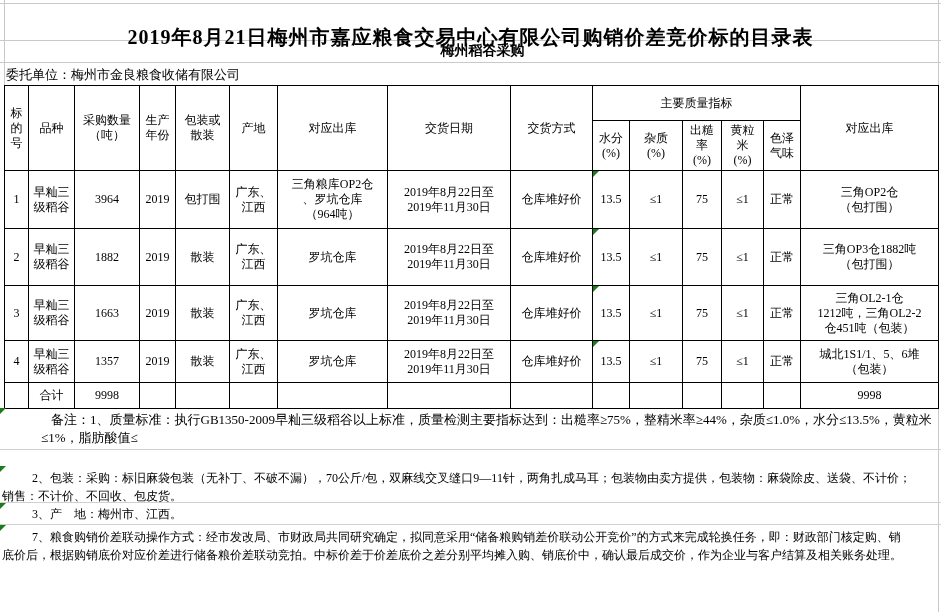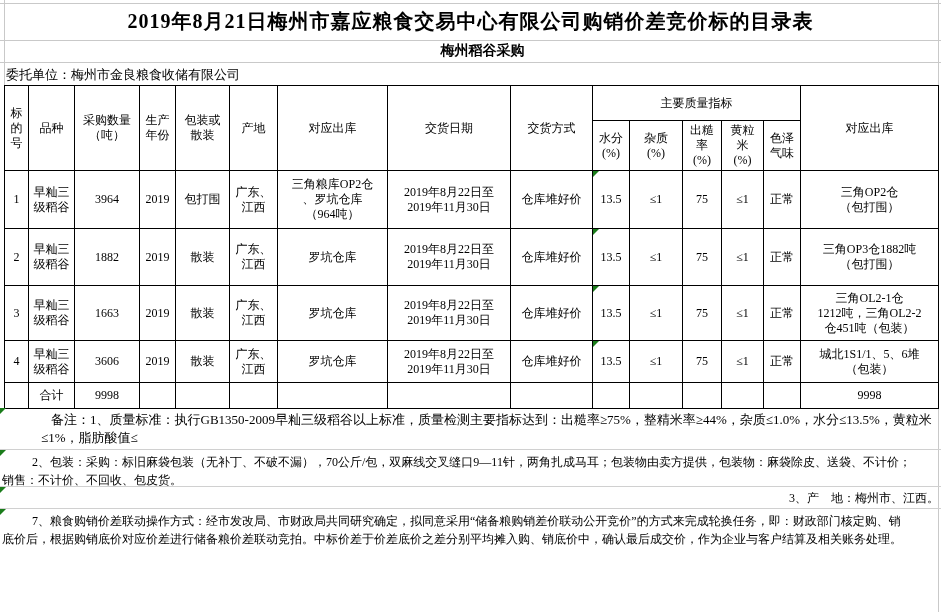--- a/index.html
+++ b/index.html
@@ -8,21 +8,21 @@
     background:#ffffff;color:#000;
     font-family:"Liberation Serif","DejaVu Serif",serif;
   }
   .gl{position:absolute;background:#c9c9c9;}
   .gl-top{left:0;top:3px;width:941px;height:1px;}
   .gl-under-title{left:0;top:40px;width:941px;height:1px;}
   .gl-under-sub{left:0;top:62px;width:941px;height:1px;}
   .gl-left{left:4px;top:0;width:1px;height:85px;}
   .gl-right{left:938px;top:0;width:1px;height:612px;}
   .title{
-    position:absolute;top:8px;left:0;width:941px;text-align:center;
+    position:absolute;top:24px;left:0;width:941px;text-align:center;
     font-size:20px;font-weight:bold;letter-spacing:1px;white-space:nowrap;
   }
   .subtitle{
     position:absolute;top:42px;left:0;width:941px;text-align:center;
     font-size:14px;font-weight:bold;padding-left:12px;
   }
   .client{
     position:absolute;top:66px;left:6px;font-size:13px;
   }
   table.lots{
@@ -49,22 +49,22 @@
   }
   .notes{position:absolute;left:0;top:408px;width:941px;}
   .note{
     position:relative;box-sizing:border-box;width:941px;
     border-bottom:1px solid #d0d0d0;
     font-size:12px;line-height:18px;padding:3px 2px 1px 2px;
     white-space:pre-line;text-indent:30px;overflow:hidden;
   }
   .note.first{text-indent:10px;font-size:13px;padding-left:41px;}
   .n1{height:42px;}
-  .n2{height:37px;}
-  .n3,.n4,.n5,.n6{height:22px;padding-top:2px;text-align:right;}
+  .n2{height:37px;margin-top:16px;}
+  .n3,.n4,.n5,.n6{height:22px;padding-top:2px;}
   .n7{min-height:37px;border-bottom:none;}
 </style>
 </head>
 <body>
 
 <div class="gl gl-top"></div>
 <div class="gl gl-left"></div>
 <div class="gl gl-right"></div>
 <div class="gl gl-under-title"></div>
 <div class="gl gl-under-sub"></div>
@@ -184,21 +184,21 @@
     <td>≤1</td>
     <td>正常</td>
     <td class="pre">三角OL2-1仓
 1212吨，三角OL2-2
 仓451吨（包装）</td>
   </tr>
 
   <tr class="r4">
     <td>4</td>
     <td>早籼三级稻谷</td>
-    <td>3606</td>
+    <td>1357</td>
     <td>2019</td>
     <td>散装</td>
     <td>广东、江西</td>
     <td class="pre">罗坑仓库</td>
     <td class="pre">2019年8月22日至
 2019年11月30日</td>
     <td>仓库堆好价</td>
     <td class="flag"><span class="tri"></span><span>13.5</span></td>
     <td>≤1</td>
     <td>75</td>

